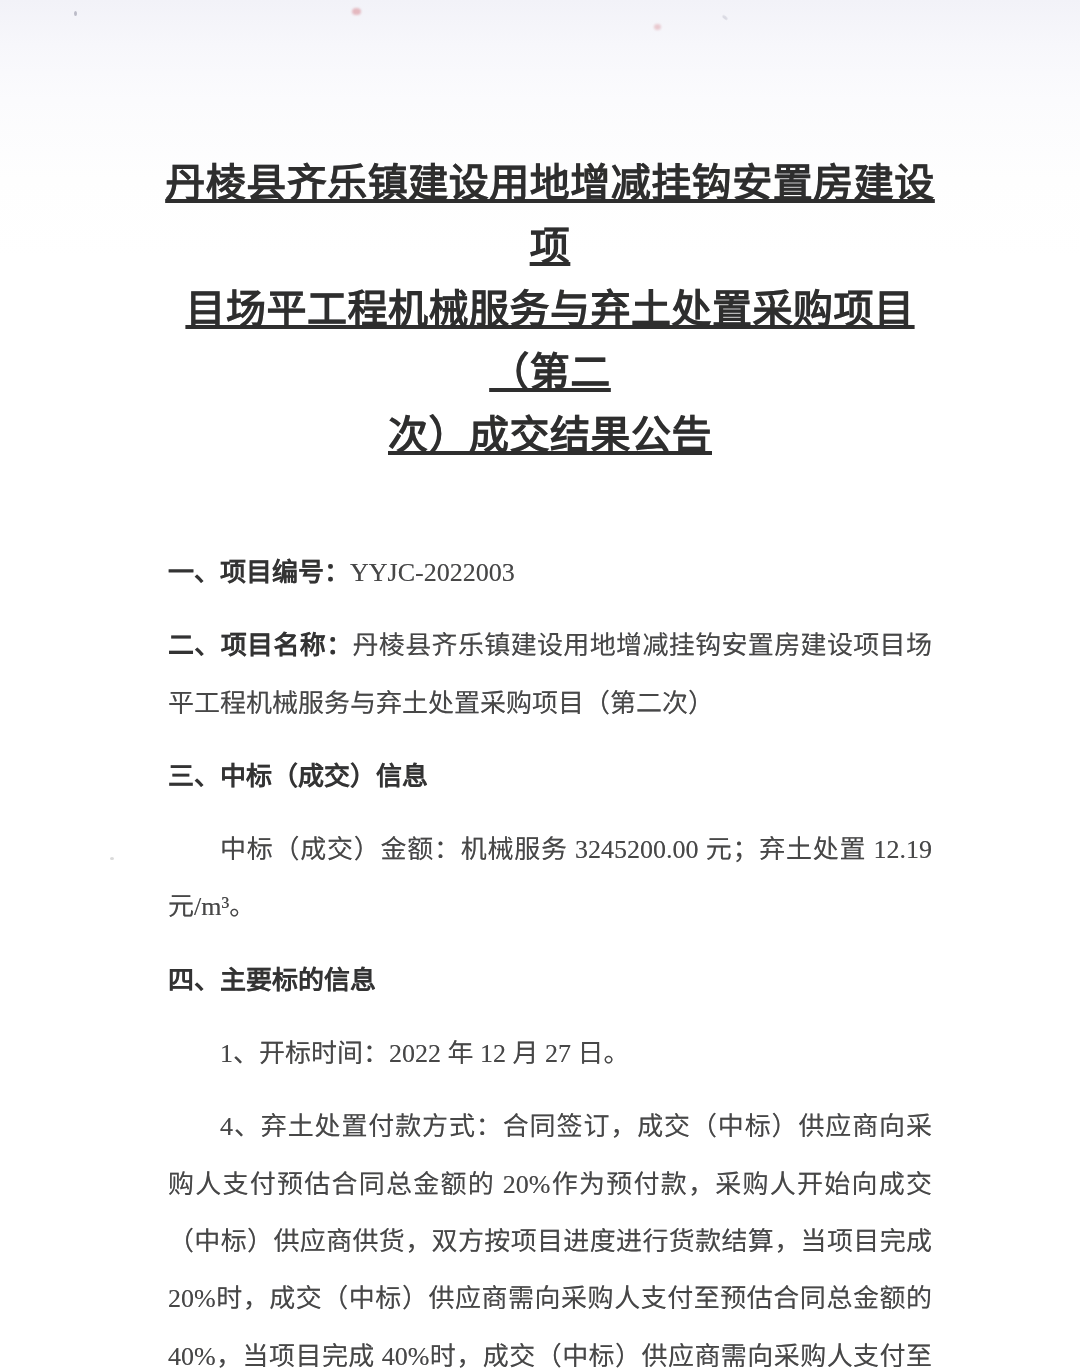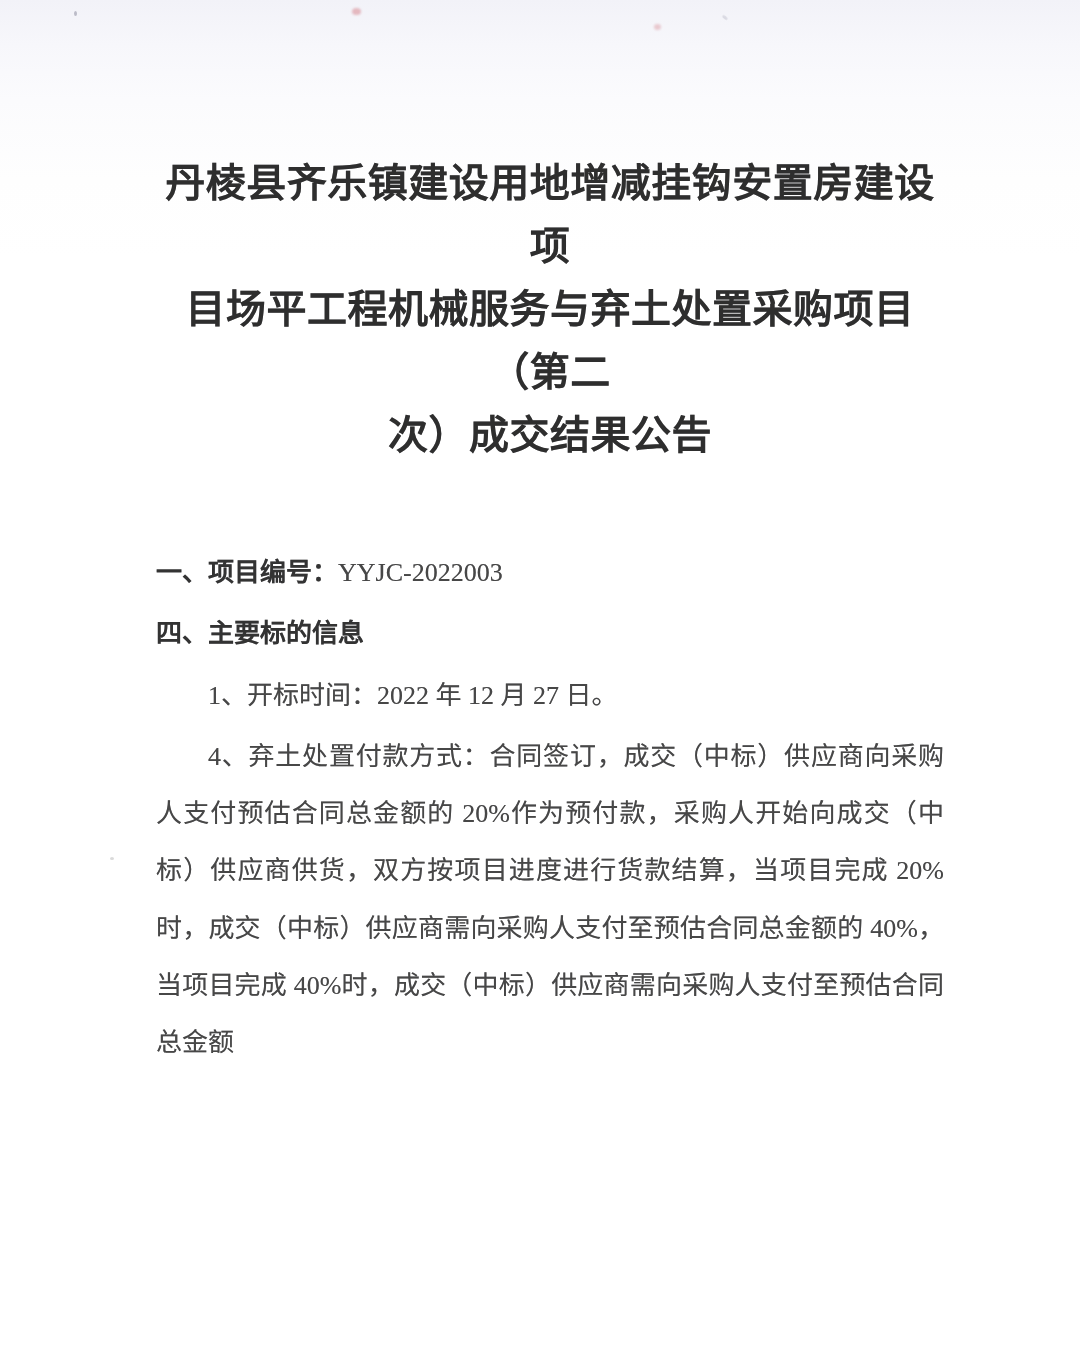--- a/index.html
+++ b/index.html
@@ -35,28 +35,29 @@
   .doc-title {
     margin: 0 0 77px 0;
     font-family: "Liberation Sans", sans-serif;
     font-weight: 700;
     font-size: 40px;
     line-height: 63px;
     letter-spacing: 0.5px;
     text-align: center;
     color: #2e2e2e;
     white-space: pre-line; 
+    text-decoration: underline;
   }
   .doc-body {
     font-size: 26px;
     line-height: 57.3px;
     text-align: justify;
   }
   .doc-body p {
-    margin: 4px;
+    margin: 16px;
   }
   .indent {
     text-indent: 2em;
   }
   .h {
     font-family: "Liberation Sans", sans-serif;
     font-weight: 700;
     color: #333333;
   }
   .v {
@@ -88,24 +89,27 @@
   <div class="inner">
 
     <h1 class="doc-title">丹棱县齐乐镇建设用地增减挂钩安置房建设项
 目场平工程机械服务与弃土处置采购项目（第二
 次）成交结果公告</h1>
 
     <div class="doc-body">
 
       <p><span class="h">一、项目编号：</span><span class="v">YYJC-2022003</span></p>
 
+      <p><span class="h">二、项目名称：</span><span class="v">丹棱县齐乐镇建设用地增减挂钩安置房建设项目场平工程机械服务与弃土处置采购项目（第二次）</span></p>
+
+      <p class="h">三、中标（成交）信息</p>
 
 
 
-
+      <p class="indent"><span class="v">中标（成交）金额：</span><span class="v">机械服务 3245200.00 元；弃土处置 12.19 元/m³。</span></p>
 
       <p class="h">四、主要标的信息</p>
 
       <p class="indent v">1、开标时间：2022 年 12 月 27 日。</p>
 
 
 
       <p class="indent v">4、弃土处置付款方式：合同签订，成交（中标）供应商向采购人支付预估合同总金额的 20%作为预付款，采购人开始向成交（中标）供应商供货，双方按项目进度进行货款结算，当项目完成 20%时，成交（中标）供应商需向采购人支付至预估合同总金额的 40%，当项目完成 40%时，成交（中标）供应商需向采购人支付至预估合同总金额</p>
 
     </div>

